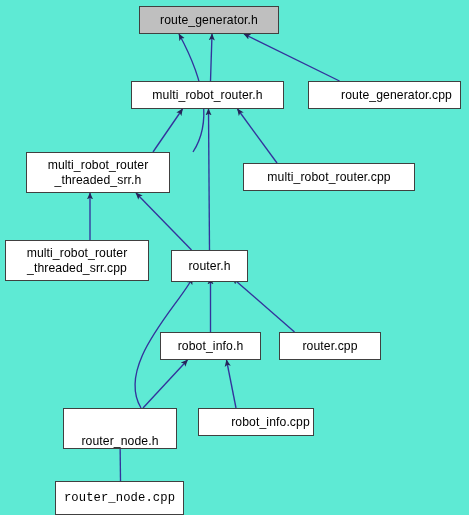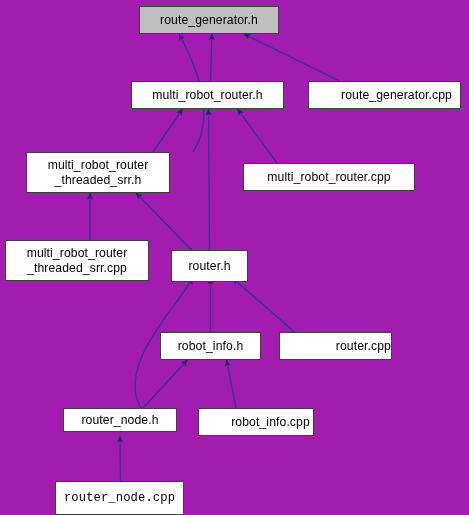--- a/index.html
+++ b/index.html
@@ -5,21 +5,21 @@
 <style>
   html, body {
     margin: 0;
     padding: 0;
     background: #ffffff;
   }
   #graph {
     position: relative;
     width: 469px;
     height: 515px;
-    background: #a21caf;
+    background: #5eead4;
     overflow: hidden;
     font-family: "Liberation Sans", sans-serif;
   }
   #edges {
     position: absolute;
     left: 0;
     top: 0;
     width: 469px;
     height: 515px;
     pointer-events: none;
@@ -82,19 +82,19 @@
       <div class="node root" style="left: 139px; top: 6px; width: 140px; height: 28px;"><span class="label">route_generator.h</span></div>
       <div class="node" style="left: 131px; top: 81px; width: 153px; height: 28px; align-items: center;"><span class="label">multi_robot_router.h</span></div>
       <div class="node" style="left: 308px; top: 81px; width: 153px; height: 28px; padding-left: 24px;"><span class="label">route_generator.cpp</span></div>
       <div class="node" style="left: 26px; top: 152px; width: 144px; height: 41px;"><span class="label">multi_robot_router
 _threaded_srr.h</span></div>
       <div class="node" style="left: 243px; top: 163px; width: 172px; height: 28px;"><span class="label">multi_robot_router.cpp</span></div>
       <div class="node" style="left: 5px; top: 240px; width: 144px; height: 41px;"><span class="label">multi_robot_router
 _threaded_srr.cpp</span></div>
       <div class="node" style="left: 171px; top: 250px; width: 77px; height: 32px;"><span class="label">router.h</span></div>
       <div class="node" style="left: 160px; top: 332px; width: 101px; height: 28px;"><span class="label">robot_info.h</span></div>
-      <div class="node" style="left: 279px; top: 332px; width: 113px; height: 28px; text-align: right;"><span class="label">router.cpp</span></div>
-      <div class="node" style="left: 63px; top: 408px; width: 114px; height: 24px;"><span class="label">router_node.h</span></div>
+      <div class="node" style="left: 279px; top: 332px; width: 102px; height: 28px;"><span class="label">router.cpp</span></div>
+      <div class="node" style="left: 63px; top: 408px; width: 114px; height: 41px; align-items: flex-end;"><span class="label">router_node.h</span></div>
       <div class="node" style="left: 198px; top: 408px; width: 116px; height: 28px; padding-left: 29px;"><span class="label">robot_info.cpp</span></div>
       <div class="node" style="left: 55px; top: 481px; width: 129px; height: 34px; font-family: Liberation Mono, monospace;"><span class="label">router_node.cpp</span></div>
     </div>
 
 </div>
 
 </body></html>

